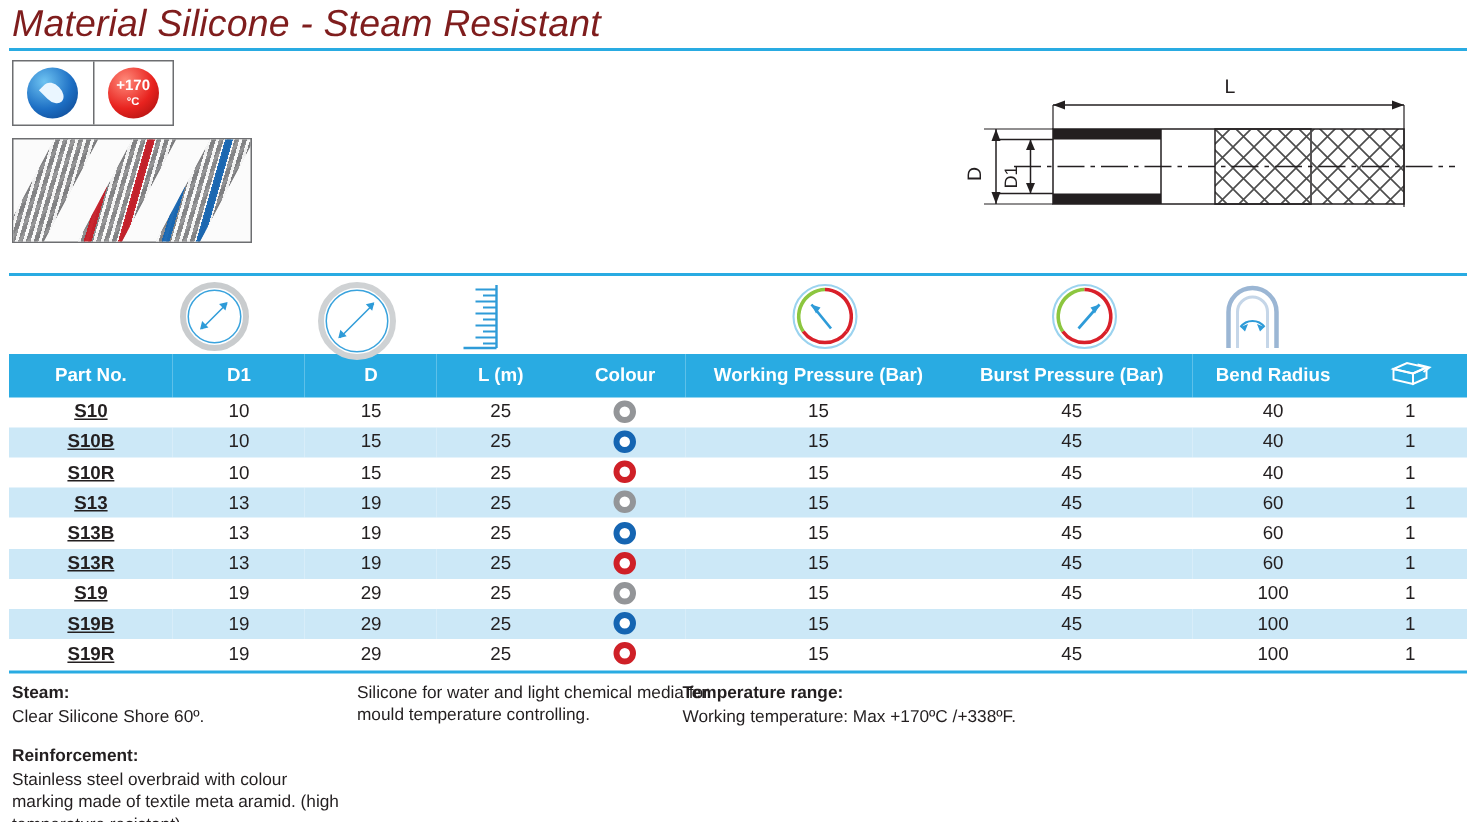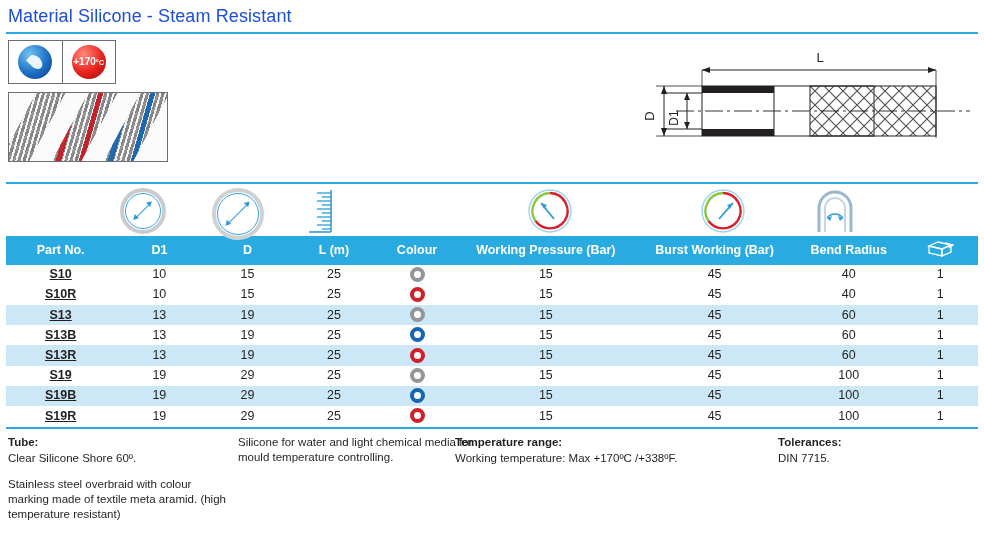--- a/index.html
+++ b/index.html
@@ -9,22 +9,22 @@
     background: #ffffff;
     font-family: "Liberation Sans", sans-serif;
     color: #231f20;
     overflow: hidden;
   }
   .page { position: relative; width: 984px; height: 548px; }
 
   
   .title-bar { padding: 4px 0 0 8px; }
   .title {
-    font-size: 18px; font-weight: 400; color: #1d4ed8;
-    letter-spacing: .1px; line-height: 24px;
+    font-size: 25px; font-weight: 400; color: #7f1d1d;
+    letter-spacing: .1px; line-height: 24px; font-style: italic;
   }
   .title-rule {
     height: 2px; background: #29abe2; margin: 4px 6px 0 6px;
   }
 
   
   .hero { position: relative; height: 148px; }
 
   .badges {
     position: absolute; left: 8px; top: 6px;
@@ -41,21 +41,21 @@
     display: flex; align-items: center; justify-content: center;
   }
   .drop-glyph {
     width: 11px; height: 16px; background: #eaf6ff;
     border-radius: 0 50% 50% 50%;
     transform: rotate(-45deg);
   }
   .temp-badge {
     width: 34px; height: 34px; border-radius: 50%;
     background: radial-gradient(circle at 34% 26%, #ff8a7a 0%, #e8231f 55%, #9c0d0c 100%);
-    color: #fff; display: flex; flex-direction: row;
+    color: #fff; display: flex; flex-direction: column;
     align-items: center; justify-content: center; line-height: 1;
   }
   .temp-val { font-size: 10px; font-weight: 700; }
   .temp-unit { font-size: 7.5px; font-weight: 700; margin-top: 1px; }
 
   .hose-photo {
     position: absolute; left: 8px; top: 58px;
     width: 160px; height: 70px;
     border: 1px solid #6d6e71; background: #fbfbfb;
     overflow: hidden;
@@ -379,21 +379,21 @@
         <col class="col-box">
     </colgroup>
     <thead>
       <tr>
         <th>Part No.</th>
         <th>D1</th>
         <th>D</th>
         <th>L (m)</th>
         <th>Colour</th>
         <th>Working Pressure (Bar)</th>
-        <th>Burst Working (Bar)</th>
+        <th>Burst Pressure (Bar)</th>
         <th>Bend Radius</th>
         <th>
           <svg width="30" height="17" viewBox="0 0 30 17">
             <path d="M4,6 L13,2 L26,5 L17,9 Z" fill="none" stroke="#ffffff" stroke-width="1.3"></path>
             <path d="M4,6 L4,13 L17,16 L17,9 Z" fill="none" stroke="#ffffff" stroke-width="1.3"></path>
             <path d="M17,9 L17,16 L26,12 L26,5 Z" fill="none" stroke="#ffffff" stroke-width="1.3"></path>
             <path d="M20,3 L28,5 L24,8" fill="none" stroke="#ffffff" stroke-width="1.3"></path>
           </svg>
         </th>
       </tr>
@@ -403,20 +403,31 @@
           <td class="part">S10</td>
           <td>10</td>
           <td>15</td>
           <td>25</td>
           <td><span class="dot grey"></span></td>
           <td>15</td>
           <td>45</td>
           <td>40</td>
           <td>1</td>
         </tr>
+        <tr class="alt">
+          <td class="part">S10B</td>
+          <td>10</td>
+          <td>15</td>
+          <td>25</td>
+          <td><span class="dot blue"></span></td>
+          <td>15</td>
+          <td>45</td>
+          <td>40</td>
+          <td>1</td>
+        </tr>
         <tr>
           <td class="part">S10R</td>
           <td>10</td>
           <td>15</td>
           <td>25</td>
           <td><span class="dot red"></span></td>
           <td>15</td>
           <td>45</td>
           <td>40</td>
           <td>1</td>
@@ -487,36 +498,33 @@
           <td>100</td>
           <td>1</td>
         </tr>
       </tbody>
   </table>
   <div class="table-rule"></div>
 
   <div class="footer">
     <div class="fcol c1">
       <div class="fblock">
-        <div class="fhead">Tube:</div>
+        <div class="fhead">Steam:</div>
         <div class="fbody">Clear Silicone Shore 60º.</div>
       </div>
       <div class="fblock">
+        <div class="fhead">Reinforcement:</div>
         <div class="fbody">Stainless steel overbraid with colour marking made of textile meta aramid. (high temperature resistant)</div>
       </div>
     </div>
 
     <div class="fcol c2">
       <div class="fbody">Silicone for water and light chemical media for mould temperature controlling.</div>
     </div>
 
     <div class="fcol c3">
       <div class="fhead">Temperature range:</div>
       <div class="fbody">Working temperature: Max +170ºC /+338ºF.</div>
     </div>
 
-    <div class="fcol c4">
-      <div class="fhead">Tolerances:</div>
-      <div class="fbody">DIN 7715.</div>
-    </div>
   </div>
 
 </div>
 
 </body></html>

